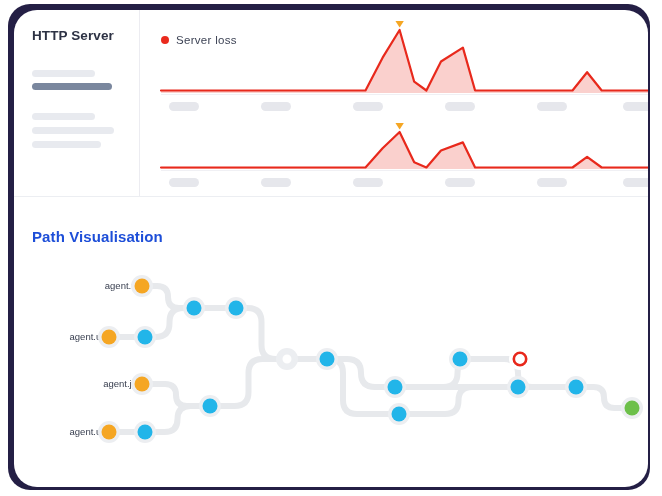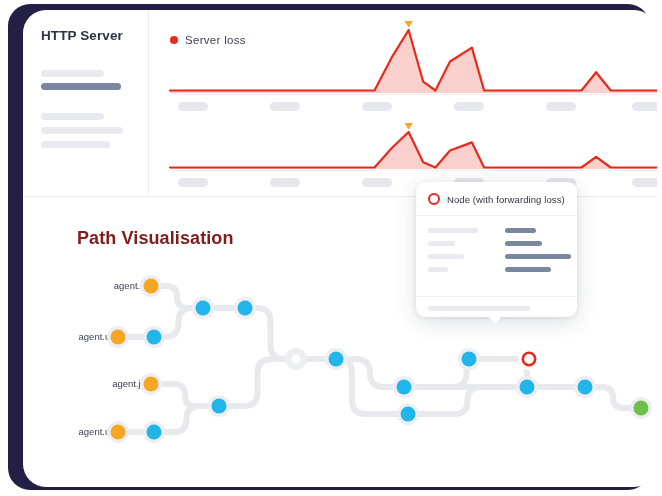--- a/index.html
+++ b/index.html
@@ -9,21 +9,21 @@
     -webkit-font-smoothing:antialiased;
   }
 
   
   #root{position:relative;width:662px;height:496px;}
   .frame-shadow{
     position:absolute;left:8px;top:4px;width:642px;height:486px;
     background:#241f45;border-radius:22px;
   }
   .panel{
-    position:absolute;left:23px;top:10px;width:634px;height:477px;
+    position:absolute;left:14px;top:10px;width:634px;height:477px;
     background:#ffffff;border-radius:23px;overflow:hidden;
   }
 
   
   .top-section{position:absolute;left:0;top:0;width:634px;height:186px;}
   .v-divider{position:absolute;left:125px;top:0;width:1px;height:186px;background:#ececf1;}
   .h-divider{position:absolute;left:0;top:186px;width:634px;height:1px;background:#eceef2;}
 
   .side-head{
     position:absolute;left:18px;top:18px;
@@ -47,21 +47,21 @@
   .axis-row.a2{top:168px;}
   .tick{position:absolute;height:9px;width:30px;border-radius:5px;background:#e6e7ec;}
 
   .axis-line{position:absolute;left:147px;width:487px;height:1px;background:#f0f0f4;}
   .axis-line.l1{top:84px;}
   .axis-line.l2{top:160px;}
 
   
   .pv-title{
     position:absolute;left:18px;top:218px;
-    font-size:18px;font-weight:600;color:#7f1d1d;letter-spacing:.1px;margin-left:36px;
+    font-size:15px;font-weight:600;color:#1d4ed8;letter-spacing:.1px;
   }
   #pv-svg{position:absolute;left:0;top:236px;width:634px;height:241px;}
 
   .agent-label{
     font-size:9.5px;fill:#3a4051;
     font-family:"Liberation Sans","DejaVu Sans",sans-serif;
     text-anchor:end;dominant-baseline:middle;
   }
 
   
@@ -218,34 +218,14 @@
           <circle cx="504" cy="141" r="7.5" fill="#22b5e9"></circle>
           <circle cx="562" cy="141" r="11" fill="#eceef1"></circle>
           <circle cx="562" cy="141" r="7.5" fill="#22b5e9"></circle>
           <circle cx="618" cy="162" r="11" fill="#eceef1"></circle>
           <circle cx="618" cy="162" r="7.5" fill="#6dc04a"></circle>
         </g>
     </svg>
 
   </div>
 
-  <div class="tooltip">
-    <div class="tt-head">
-      <span class="tt-ring"></span>
-      <span class="tt-title">Node (with forwarding loss)</span>
-    </div>
-    <div class="tt-body" id="tt-body">
-        <div class="tt-bar" style="left: 12px; top: 12px; width: 50px;"></div>
-        <div class="tt-bar v" style="left: 89px; top: 12px; width: 31px;"></div>
-        <div class="tt-bar" style="left: 12px; top: 25px; width: 27px;"></div>
-        <div class="tt-bar v" style="left: 89px; top: 25px; width: 37px;"></div>
-        <div class="tt-bar" style="left: 12px; top: 38px; width: 36px;"></div>
-        <div class="tt-bar v" style="left: 89px; top: 38px; width: 66px;"></div>
-        <div class="tt-bar" style="left: 12px; top: 51px; width: 20px;"></div>
-        <div class="tt-bar v" style="left: 89px; top: 51px; width: 46px;"></div>
-      </div>
-    <div class="tt-foot" id="tt-foot">
-      <div class="tt-arrow"></div>
-    <div class="tt-bar" style="left: 12px; top: 9px; width: 102px;"></div>
-      </div>
-  </div>
 
 </div>
 
 </body></html>

